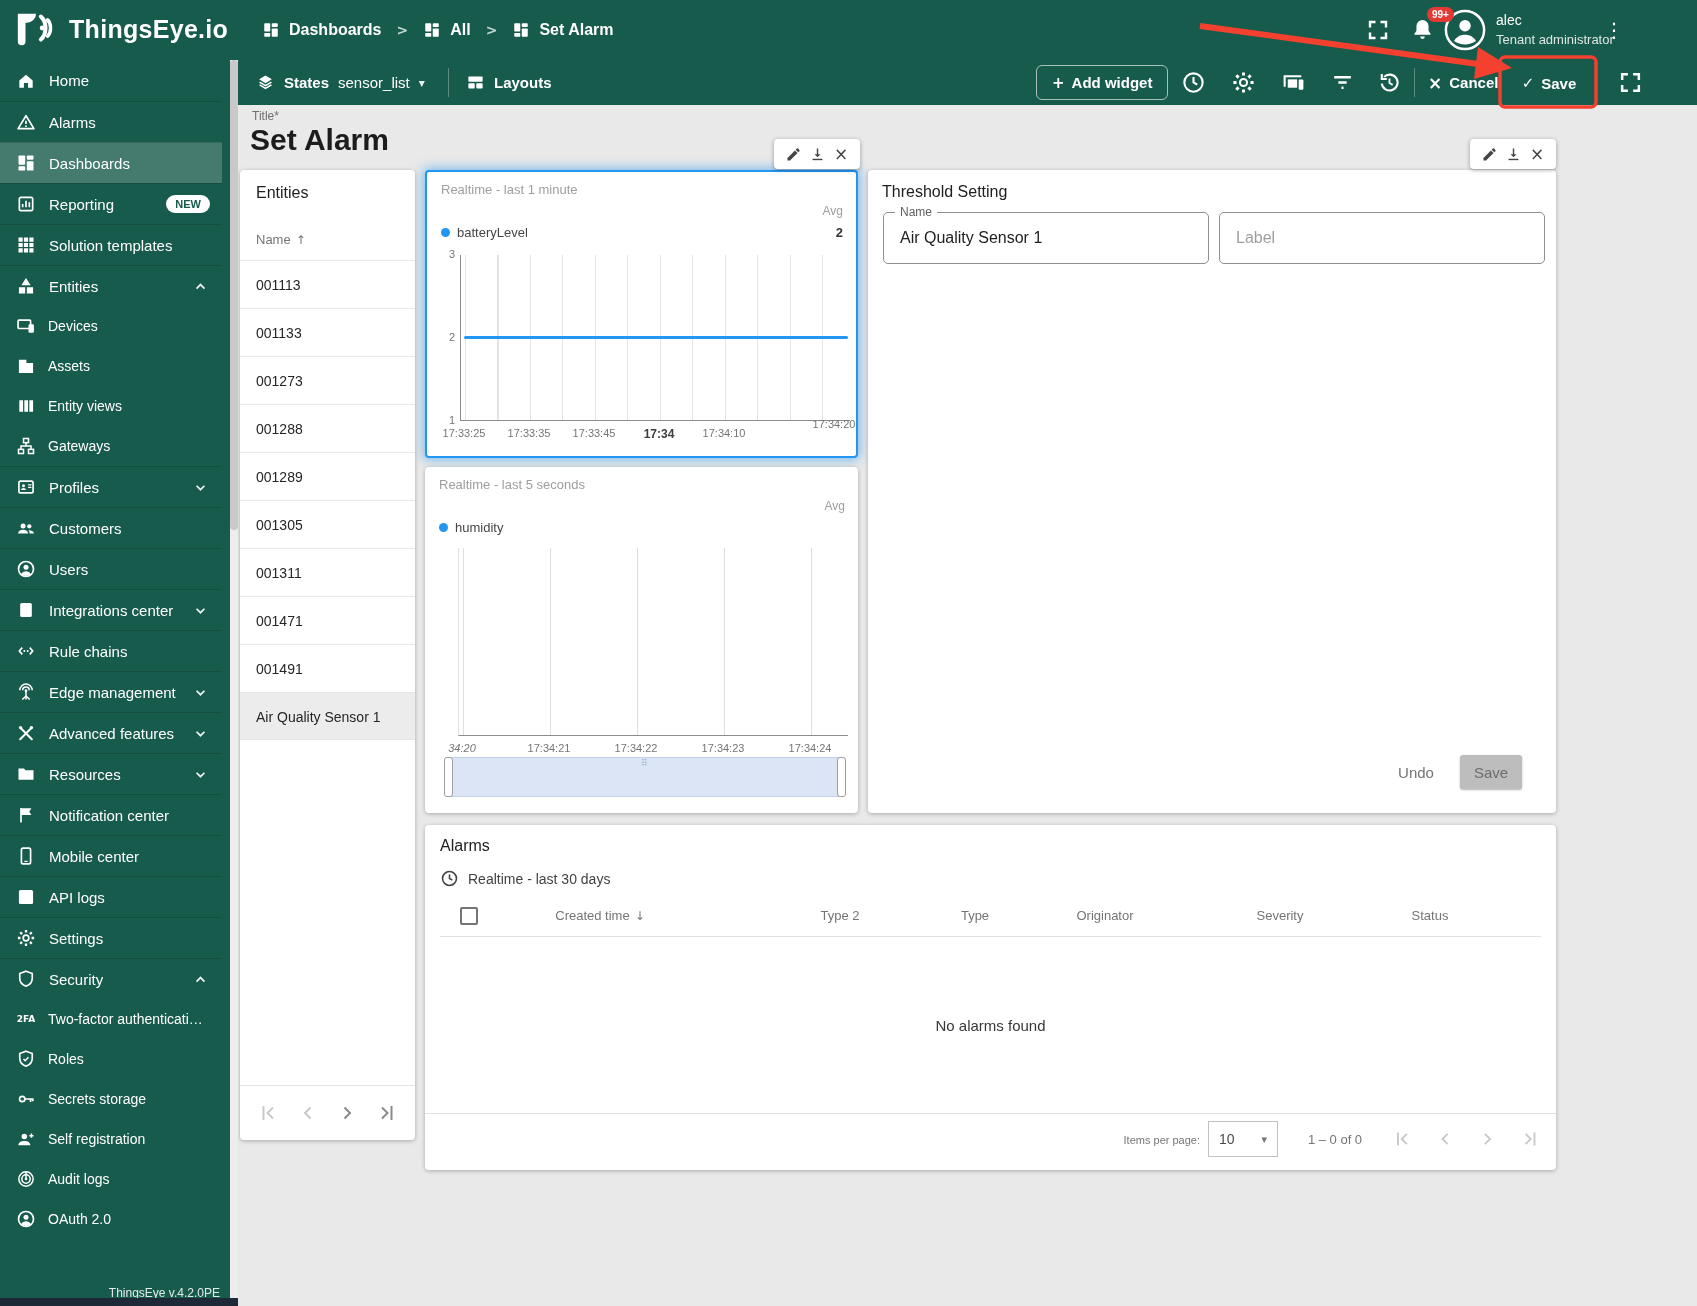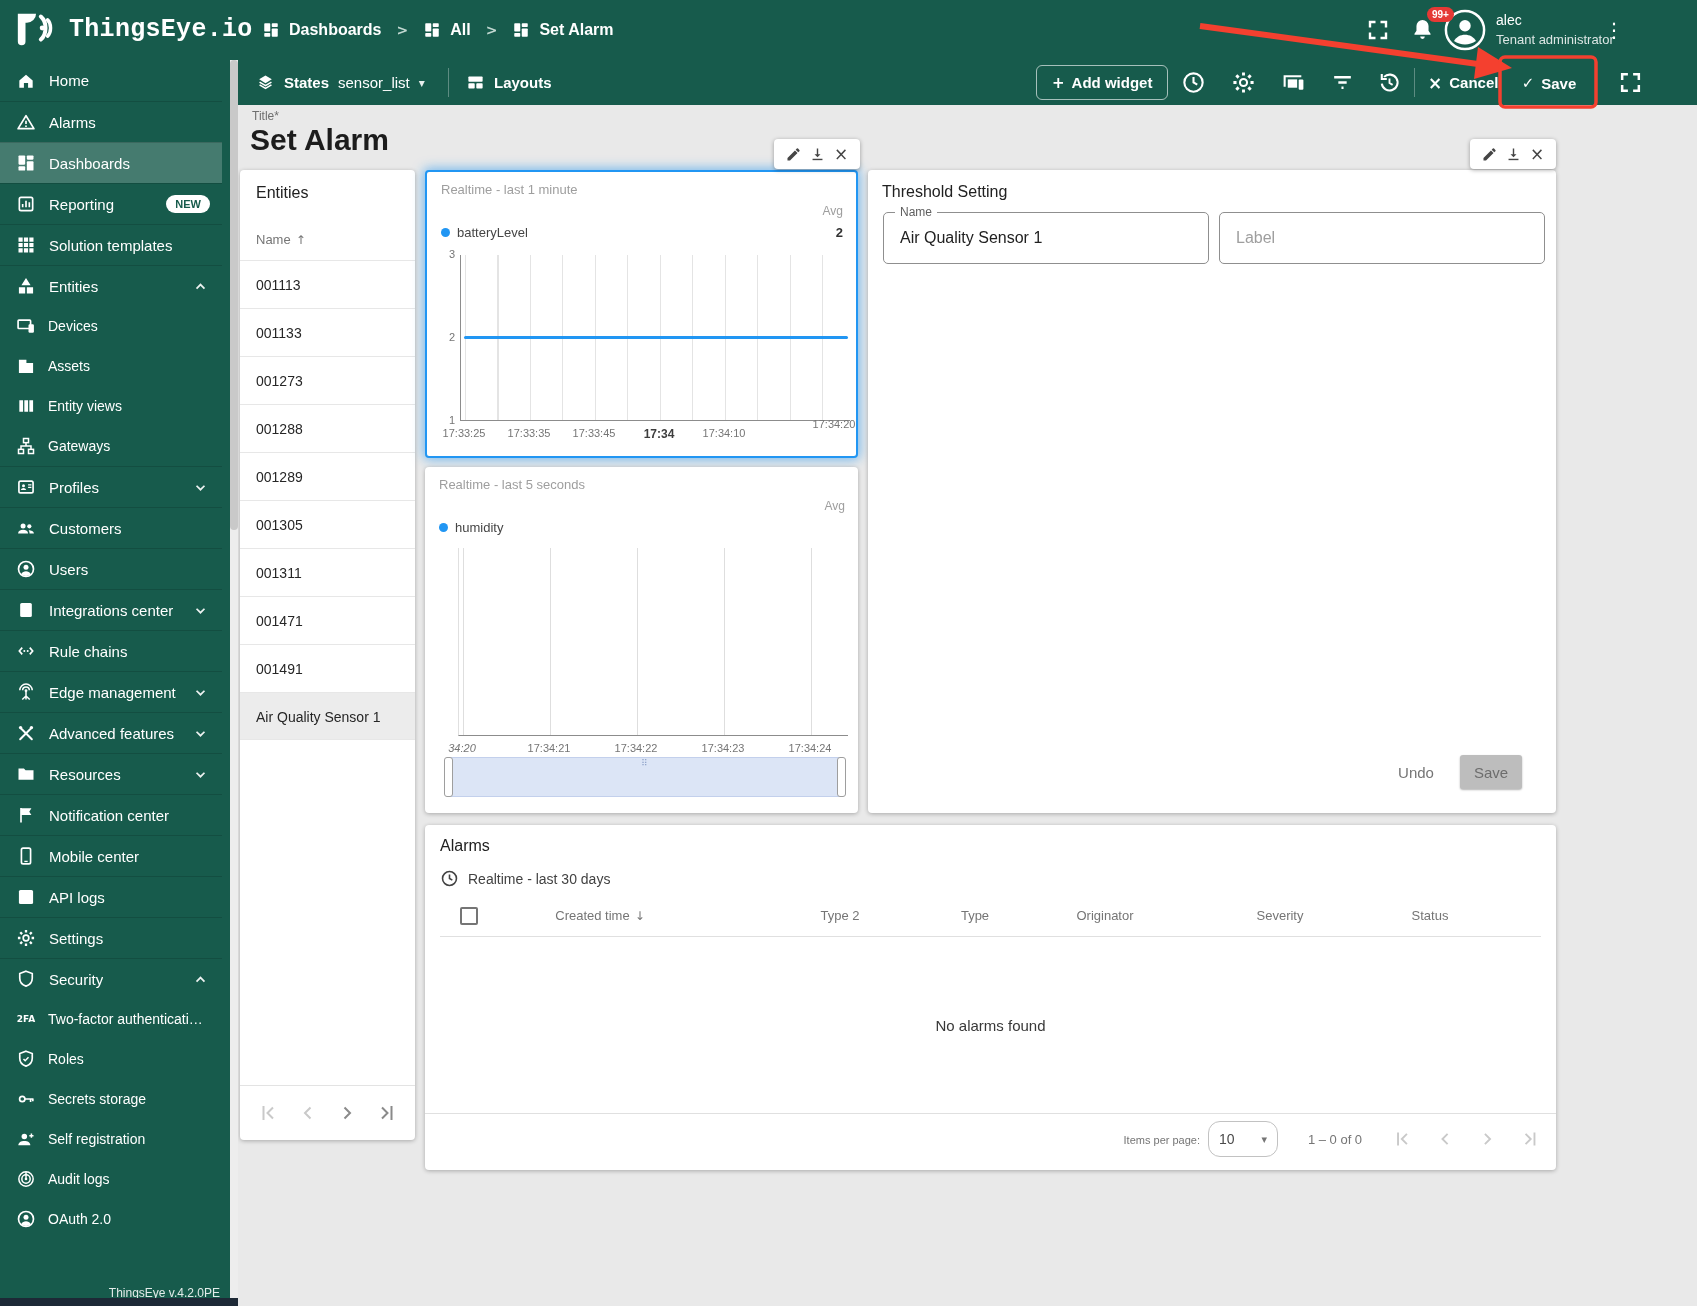--- a/index.html
+++ b/index.html
@@ -3,21 +3,21 @@
 <meta charset="utf-8">
 <style>
   * { margin:0; padding:0; box-sizing:border-box; }
   html,body { width:1697px; height:1306px; font-family:"Liberation Sans","DejaVu Sans",sans-serif; background:#fff; overflow:hidden; }
   #app { position:absolute; left:0; top:0; width:1697px; height:1306px; background:#e9e9e9; overflow:hidden; }
 
   
   #header { position:absolute; left:0; top:0; width:1697px; height:60px; background:#175b4c; color:#fff; z-index:5; }
   #logo { position:absolute; left:14px; top:8px; display:flex; align-items:center; gap:9px; cursor:pointer; }
   #logo svg { width:46px; height:42px; }
-  #logo-text { font-size:25px; font-weight:bold; letter-spacing:.3px;font-family:Liberation Mono, monospace; }
+  #logo-text { font-size:25px; font-weight:bold; letter-spacing:.3px; }
   #breadcrumbs { position:absolute; left:262px; top:0; height:60px; display:flex; align-items:center; gap:15px; font-size:16px; font-weight:bold; }
   .crumb { display:flex; align-items:center; gap:9px; cursor:pointer; }
   .bc-ic { width:18px; height:18px; display:inline-flex; }
   .crumb-sep { color:#c2d8d1; font-size:14px; font-weight:bold; }
   #hdr-fullscreen { position:absolute; left:1366px; top:18px; width:24px; height:24px; color:#fff; cursor:pointer; }
   #hdr-bell { position:absolute; left:1410px; top:17px; width:25px; height:25px; color:#fff; cursor:pointer; }
   #bell-badge { position:absolute; left:1427px; top:7px; background:#e53935; color:#fff; font-size:10px; font-weight:bold; border-radius:9px; padding:2.5px 5px; line-height:1; z-index:6; }
   #avatar { position:absolute; left:1444px; top:9px; width:42px; height:42px; cursor:pointer; }
   #user-block { position:absolute; left:1496px; top:11px; line-height:1.4; }
   #user-name { font-size:14px; }
@@ -118,21 +118,21 @@
   #alarms-title { position:absolute; left:15px; top:12px; font-size:16px; color:#212121; }
   #alarms-tw { position:absolute; left:15px; top:44px; display:flex; align-items:center; gap:9px; font-size:14px; color:#424242; cursor:pointer; }
   #alarms-tw .tw-clock { width:19px; height:19px; color:#424242; display:inline-flex; }
   #alarms-header { position:absolute; left:15px; top:71px; width:1101px; height:40px; }
   .cbx { position:absolute; left:20px; top:11px; width:18px; height:18px; border:2px solid #757575; border-radius:2px; cursor:pointer; }
   .alarm-col { position:absolute; top:12px; transform:translateX(-50%); font-size:13px; color:#757575; display:flex; gap:5px; align-items:center; cursor:pointer; white-space:nowrap; }
   #alarms-hdiv { position:absolute; left:15px; top:111px; width:1101px; border-top:1px solid #e0e0e0; }
   #alarms-empty { position:absolute; left:0; top:192px; width:100%; text-align:center; font-size:15px; color:#383838; }
   #alarms-pgdiv { position:absolute; left:0; top:288px; width:100%; border-top:1px solid #e0e0e0; }
   #ipp-label { position:absolute; left:640px; top:309px; width:135px; text-align:right; font-size:11px; color:#757575; }
-  #ipp-select { position:absolute; left:783px; top:296px; width:70px; height:36px; border:1px solid #c2c2c2; border-radius:12px; display:flex; align-items:center; justify-content:space-between; padding:0 10px; font-size:14px; color:#4a4a4a; cursor:pointer; }
+  #ipp-select { position:absolute; left:783px; top:296px; width:70px; height:36px; border:1px solid #c2c2c2; border-radius:0; display:flex; align-items:center; justify-content:space-between; padding:0 10px; font-size:14px; color:#4a4a4a; cursor:pointer; }
   #ipp-select .caret { font-size:11px; color:#757575; }
   #pg-range { position:absolute; left:865px; top:307px; width:90px; text-align:center; font-size:13px; color:#757575; }
   #alarms-pagination { position:absolute; left:966px; top:302px; width:150px; height:26px; display:flex; gap:20px; }
 
   .ti { font-family:"DejaVu Sans","Liberation Sans",sans-serif; font-style:normal; }
   #annotation-layer { position:absolute; left:0; top:0; width:1697px; height:1306px; z-index:60; pointer-events:none; }
 </style>
 </head>
 <body>
 

